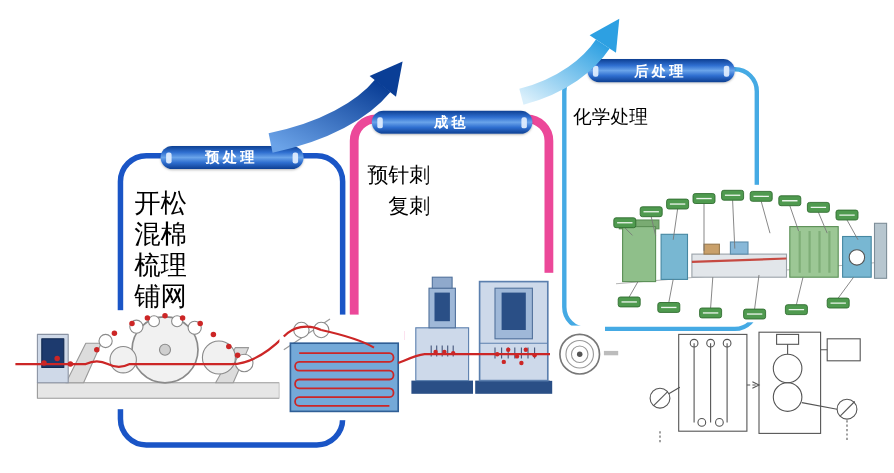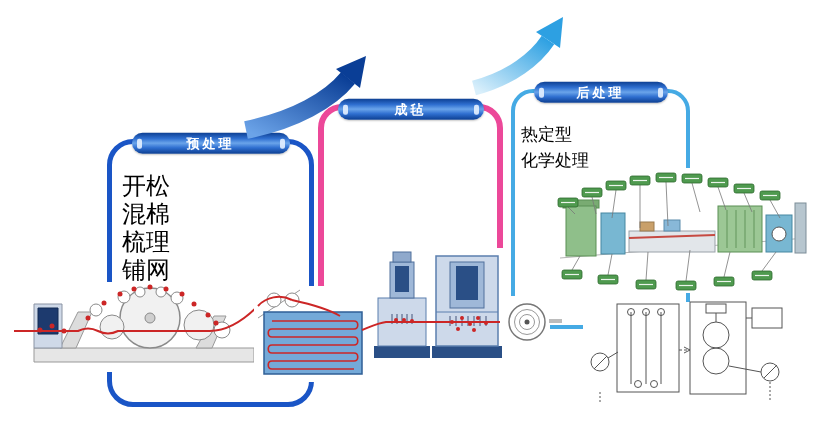--- a/index.html
+++ b/index.html
@@ -1,25 +1,25 @@
 <!DOCTYPE html>
 <html><head>
 <meta charset="utf-8">
 <style>
   html,body{margin:0;padding:0;background:#fff;}
   .stage{position:relative;width:813px;height:430px;background:#fff;overflow:hidden;
          font-family:"Liberation Sans",sans-serif;}
   .panel{position:absolute;box-sizing:border-box;background:transparent;}
   .panel1{left:107px;top:139px;width:207px;height:268px;border:5px solid #1a55c6;border-radius:26px;}
-  .panel2{left:318px;top:104px;width:185px;height:205px;border:6px solid #ec4899;border-radius:24px;text-align:right;}
-  .panel3{left:511px;top:61px;width:179px;height:240px;border:4px solid #45aae4;border-radius:22px;margin-top:28px;}
+  .panel2{left:318px;top:104px;width:185px;height:205px;border:8px solid #ec4899;border-radius:24px;text-align:right;}
+  .panel3{left:511px;top:61px;width:179px;height:240px;border:4px solid #45aae4;border-radius:22px;}
   .pill{position:absolute;top:0;left:50%;transform:translate(-50%,-54%);height:21px;border-radius:11px;
         background:linear-gradient(180deg,#0d3f92 0%,#2f6fd0 28%,#6aa4ea 50%,#2f6fd0 72%,#0d3f92 100%);
         display:flex;align-items:center;justify-content:center;box-shadow:0 1px 2px rgba(0,0,0,.25);}
-  .panel1 .pill{width:158px;}
+  .panel1 .pill{width:130px;}
   .panel2 .pill{width:146px;}
   .panel3 .pill{width:134px;}
   .pill-label{color:#fff;font-weight:bold;font-size:13px;letter-spacing:3px;line-height:21px;}
   .cap{position:absolute;top:50%;transform:translateY(-50%);width:5px;height:10px;border-radius:2px;
        background:rgba(230,241,255,.9);}
   .cap-l{left:5px;}  .cap-r{right:5px;}
   .panel-lines{position:absolute;color:#000;font-family:"Liberation Serif",serif;}
   .panel1 .panel-lines{left:10px;top:28px;font-size:24px;line-height:28px;font-family:Liberation Serif, serif;}
   .panel2 .panel-lines{left:8px;top:33px;font-size:19px;line-height:29px;}
   .panel3 .panel-lines{left:6px;top:29px;font-size:17px;line-height:26px;}
@@ -43,30 +43,33 @@
       <div>铺网</div>
     </div>
   </div>
 
   <div class="panel panel2">
     <div class="pill">
       <span class="cap cap-l"></span>
       <span class="pill-label">成毡</span>
       <span class="cap cap-r"></span>
     </div>
+    <div class="panel-lines">
+      <div>预针刺</div>
+      <div>复刺</div>
+    </div>
   </div>
 
   <div class="panel panel3">
     <div class="pill">
       <span class="cap cap-l"></span>
       <span class="pill-label">后处理</span>
       <span class="cap cap-r"></span>
     </div>
     <div class="panel-lines">
-      <div>热定型</div>
       <div>化学处理</div>
     </div>
   </div>
 
   <svg class="overlay" width="813" height="430" viewBox="0 0 813 430">
     <defs>
       <linearGradient id="g1" x1="0" y1="1" x2="1" y2="0">
         <stop offset="0" stop-color="#6ba3e8"></stop>
           <stop offset="1" stop-color="#0a3e96"></stop>
       </linearGradient>

